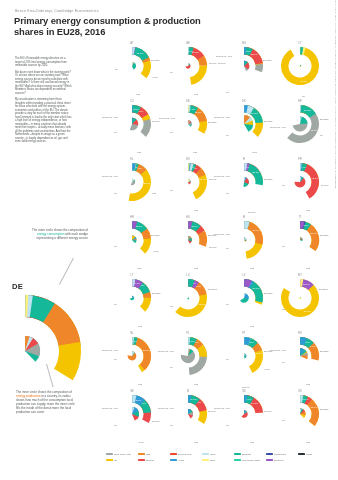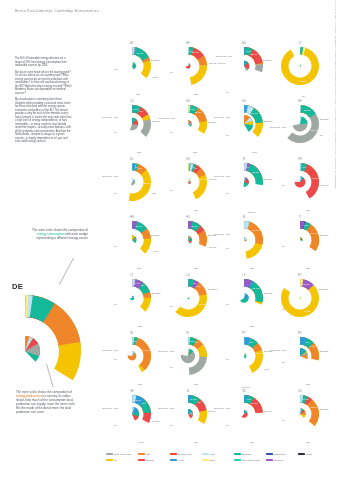--- a/index.html
+++ b/index.html
@@ -87,20 +87,24 @@
     font-size:2.25px;line-height:3px;color:#9a9a9a;
     text-align:left;
   }
 </style>
 </head>
 <body>
 
 <div class="page">
 
   <div class="byline">Bence Kiss-Dobronyi, Cambridge Econometrics</div>
+  <div class="title">
+    <span>Primary energy consumption &amp; production shares</span>
+    <span>in EU28, 2016</span>
+  </div>
 
   <div class="intro">
     <p>The EU's Renewable energy directive set a target of 20% final energy consumption from renewable sources by 2020.</p>
     <p>But do we even know what is the starting point? Or at least where are we standing now? What energy sources do we need to substitute with renewables? Is there still coal based energy in the EU? And what about energy security? Which Members States are dependent on external sources?</p>
     <p>My visualisation is stemming from these thoughts while providing a practical cheat sheet for those who work with the energy system, economics and politics of the EU. The donuts provide a story for each of the member states: how Denmark is lead to the only state which has a high level of energy independence, or how renewables - in many countries that already meet their targets - actually mean biomass, with all the problems and uncertainties. And how the Netherlands - despite its image as a green country - is largely dependent on oil, gas and even solid energy sources.</p>
   </div>
 
   <div class="annot annot-top">
     <span>The outer circle shows the composition of</span>
     <span class="hl-consumption">energy consumption</span>

